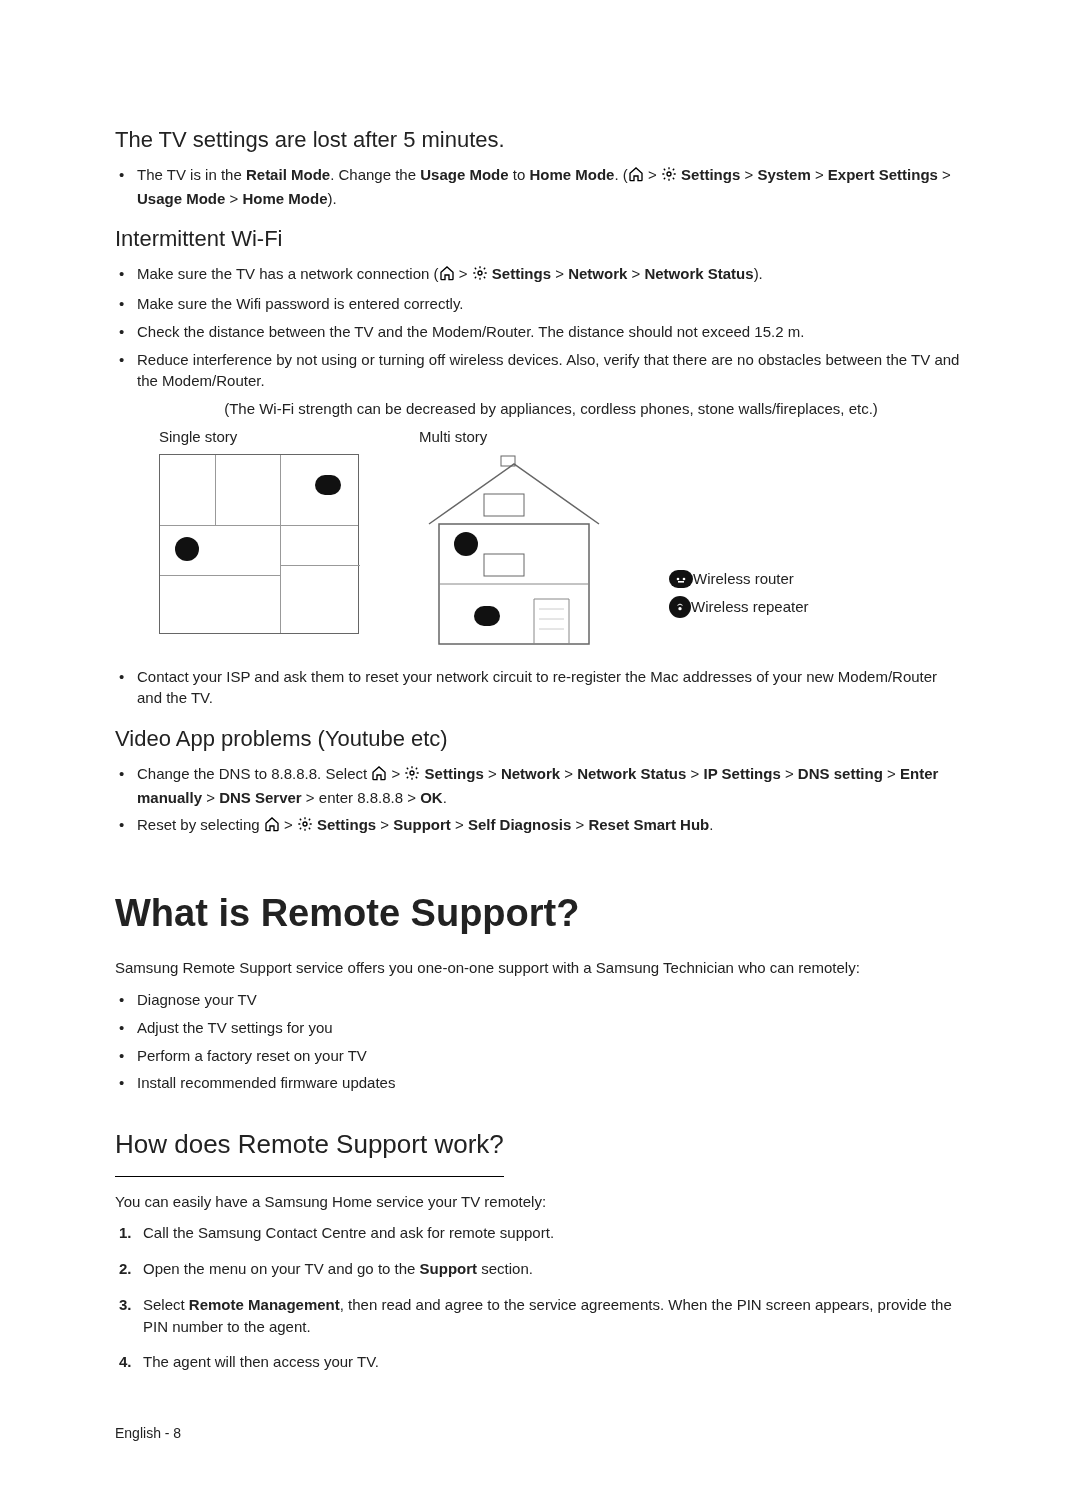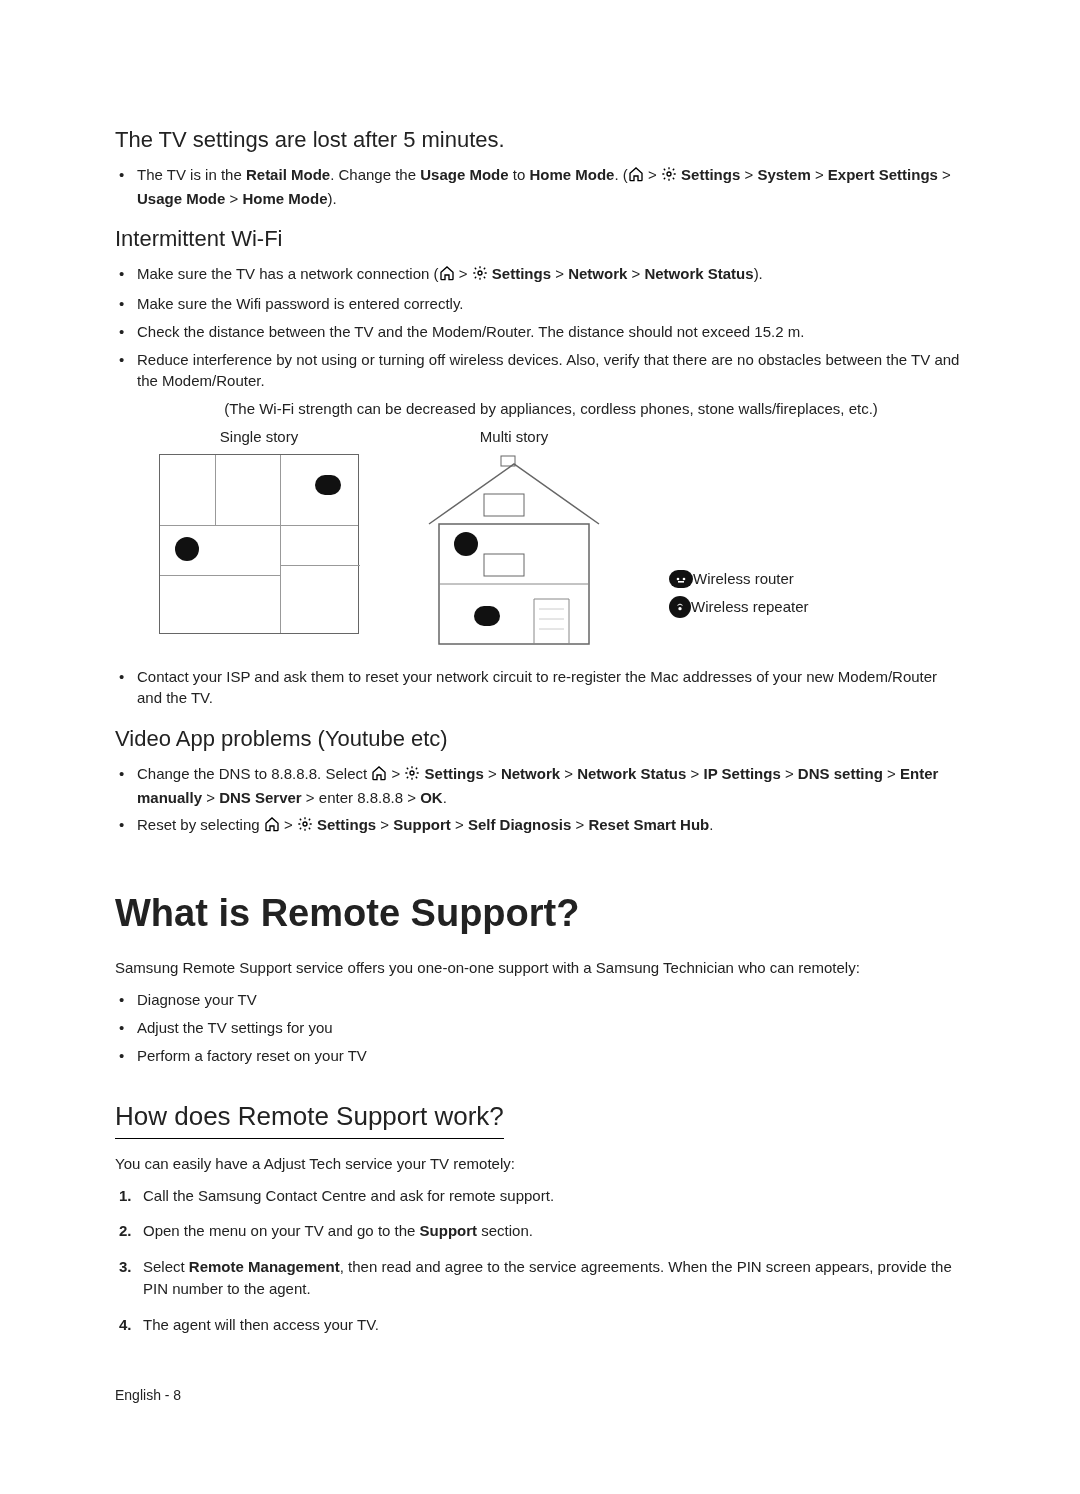--- a/index.html
+++ b/index.html
@@ -23,21 +23,21 @@
     margin-top: 48px;
     margin-bottom: 16px;
   }
   .h2 {
     font-size: 26px;
     font-weight: 400;
     margin-top: 26px;
     margin-bottom: 10px;
     display: inline-block;
     border-bottom: 1px solid #000;
-    padding-bottom: 2px;
+    padding-bottom: 12px;
   }
   ul.bullets { list-style: none; padding-left: 22px; }
   ul.bullets > li { position: relative; margin-bottom: 6px; }
   ul.bullets > li::before {
     content: "•"; position: absolute; left: -18px; top: 0;
   }
   ol.nums { list-style: none; padding-left: 28px; counter-reset: step; }
   ol.nums > li { position: relative; margin-bottom: 14px; counter-increment: step; }
   ol.nums > li::before {
     content: counter(step) "."; position: absolute; left: -24px; top: 0; font-weight: 600;
@@ -46,21 +46,21 @@
   .intro { margin-bottom: 10px; margin-top: 4px; }
   .sub-indent { padding-left: 0px; margin-top: 6px; text-align: center; }
   .icon-home, .icon-gear {
     display: inline-block; vertical-align: -2px;
   }
   .icon-home svg, .icon-gear svg { width: 16px; height: 16px; }
   .diagram-row {
     display: flex; gap: 60px; align-items: flex-start;
     margin: 6px 0 12px 22px;
   }
-  .diagram { text-align: center; }
+  .diagram { text-align: left; }
   .diagram-label { font-size: 15px; margin-bottom: 6px; }
   .floorplan {
     width: 200px; height: 180px; border: 1px solid #666; position: relative;
     background: #fff;
   }
   .floorplan::before, .floorplan::after {
     content: ""; position: absolute; background: #888;
   }
   .fp-line { position: absolute; background: #999; }
   .house {
@@ -184,24 +184,25 @@
         </svg></span> <span class="bold">Settings</span><span> &gt; </span><span class="bold">Support</span><span> &gt; </span><span class="bold">Self Diagnosis</span><span> &gt; </span><span class="bold">Reset Smart Hub</span><span>.</span>
   </li>
 </ul>
 
 <div class="h1">What is Remote Support?</div>
 <div class="intro">Samsung Remote Support service offers you one-on-one support with a Samsung Technician who can remotely:</div>
 <ul class="bullets">
   <li>Diagnose your TV</li>
   <li>Adjust the TV settings for you</li>
   <li>Perform a factory reset on your TV</li>
+  <li>Install recommended firmware updates</li>
 </ul>
 
 <div><span class="h2">How does Remote Support work?</span></div>
-<div class="intro">You can easily have a Adjust Tech service your TV remotely:</div>
+<div class="intro">You can easily have a Samsung Home service your TV remotely:</div>
 <ol class="nums">
   <li>Call the Samsung Contact Centre and ask for remote support.</li>
   <li>
     <span>Open the menu on your TV and go to the </span><span class="bold">Support</span><span> section.</span>
   </li>
   <li>
     <span>Select </span><span class="bold">Remote Management</span><span>, then read and agree to the service agreements. When the PIN screen appears, provide the PIN number to the agent.</span>
   </li>
   <li>The agent will then access your TV.</li>
 </ol>

